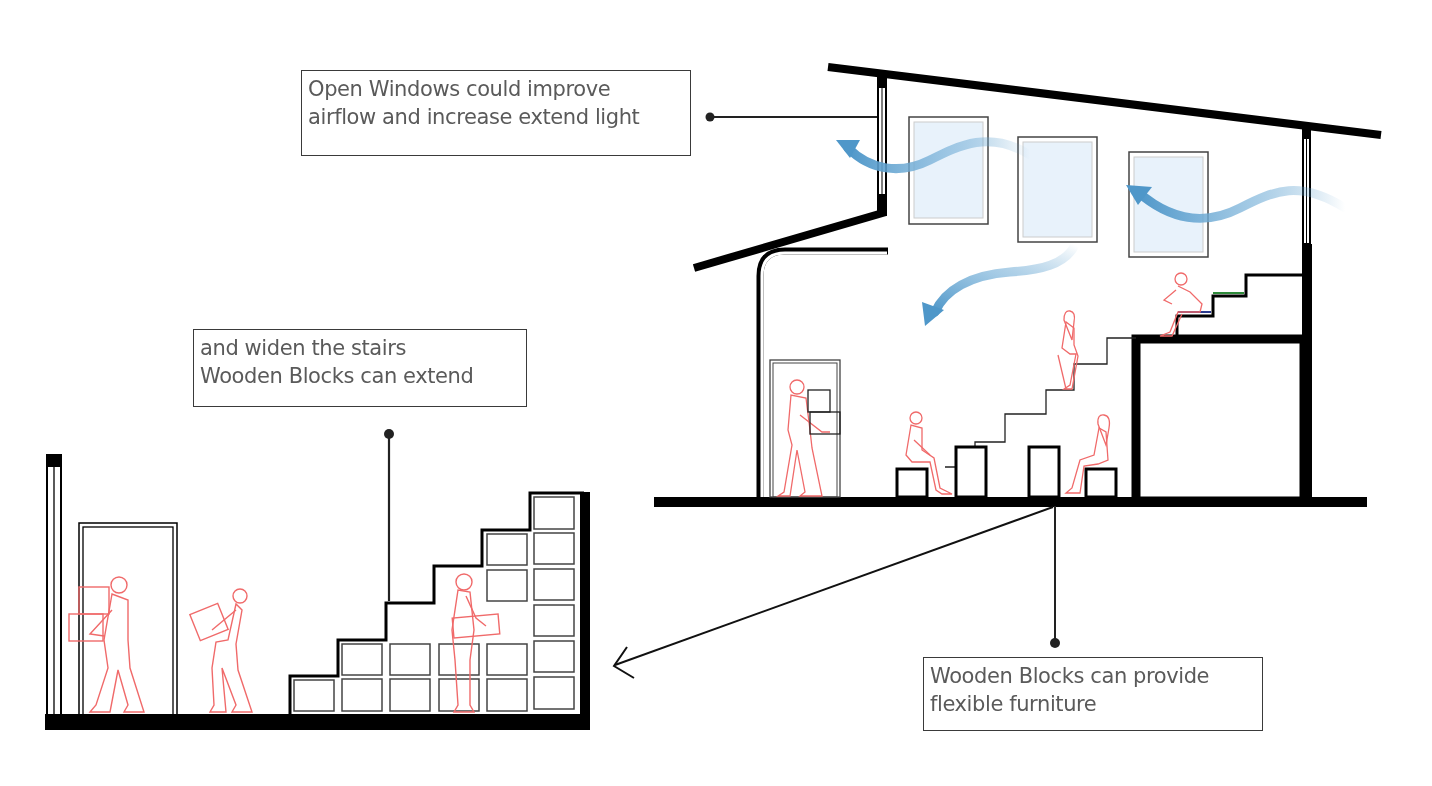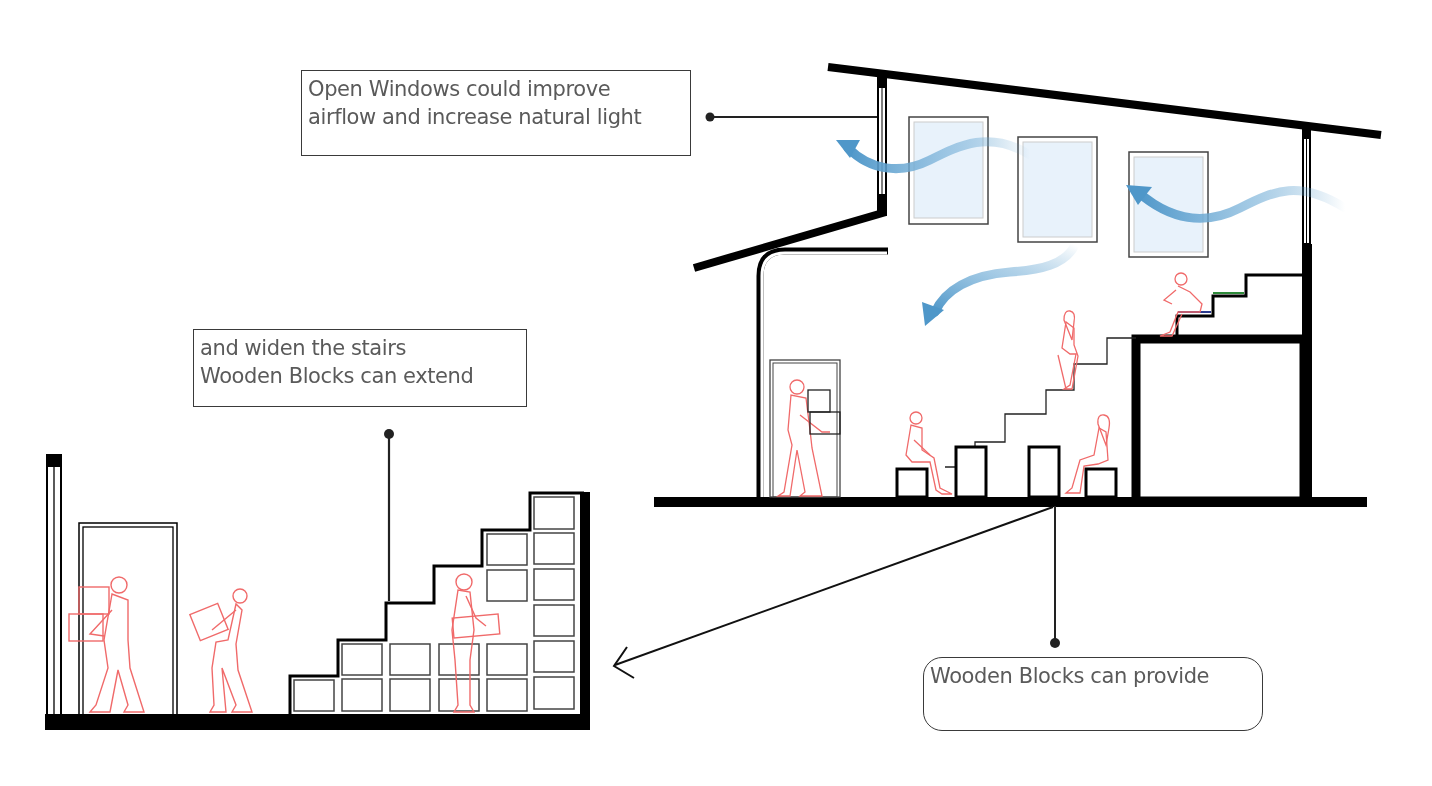--- a/index.html
+++ b/index.html
@@ -13,21 +13,21 @@
       font-family: "DejaVu Sans", sans-serif;
       font-size: 21px;
       line-height: 28px;
       padding: 4px 14px 4px 6px;
       box-sizing: border-box;
       letter-spacing: -0.4px;
     }
     .label-box span { display: block; white-space: nowrap; }
     #label-windows { left: 301px; top: 70px; width: 390px; height: 86px; }
     #label-stairs { left: 193px; top: 329px; width: 334px; height: 78px; }
-    #label-furniture { left: 923px; top: 657px; width: 340px; height: 74px; border-radius: 19px; }
+    #label-furniture { left: 923px; top: 657px; width: 340px; height: 74px; }
   </style>
 </head>
 <body>
 
 <svg id="canvas" viewBox="0 0 1432 786" xmlns="http://www.w3.org/2000/svg">
   <defs>
     <linearGradient id="flowGradL" x1="1" y1="0" x2="0" y2="0">
       <stop offset="0" stop-color="#4f97c9" stop-opacity="0"></stop>
       <stop offset="0.45" stop-color="#7db4da" stop-opacity="0.7"></stop>
       <stop offset="1" stop-color="#4f97c9" stop-opacity="1"></stop>
@@ -203,21 +203,22 @@
     <circle cx="1055" cy="643" r="5" fill="#222"></circle>
   </g>
   <g>
     <line x1="1053" y1="507" x2="615" y2="665" stroke="#111" stroke-width="2"></line>
     <polyline points="627,647 614,666 634,678" fill="none" stroke="#111" stroke-width="2"></polyline>
   </g>
 </svg>
 
 <div id="label-windows" class="label-box">
   <span>Open Windows could improve</span>
-  <span>airflow and increase natural light</span>
+  <span>airflow and increase extend light</span>
 </div>
 <div id="label-stairs" class="label-box">
   <span>and widen the stairs</span>
   <span>Wooden Blocks can extend</span>
 </div>
 <div id="label-furniture" class="label-box">
   <span>Wooden Blocks can provide</span>
+  <span>flexible furniture</span>
 </div>
 
 </body></html>

